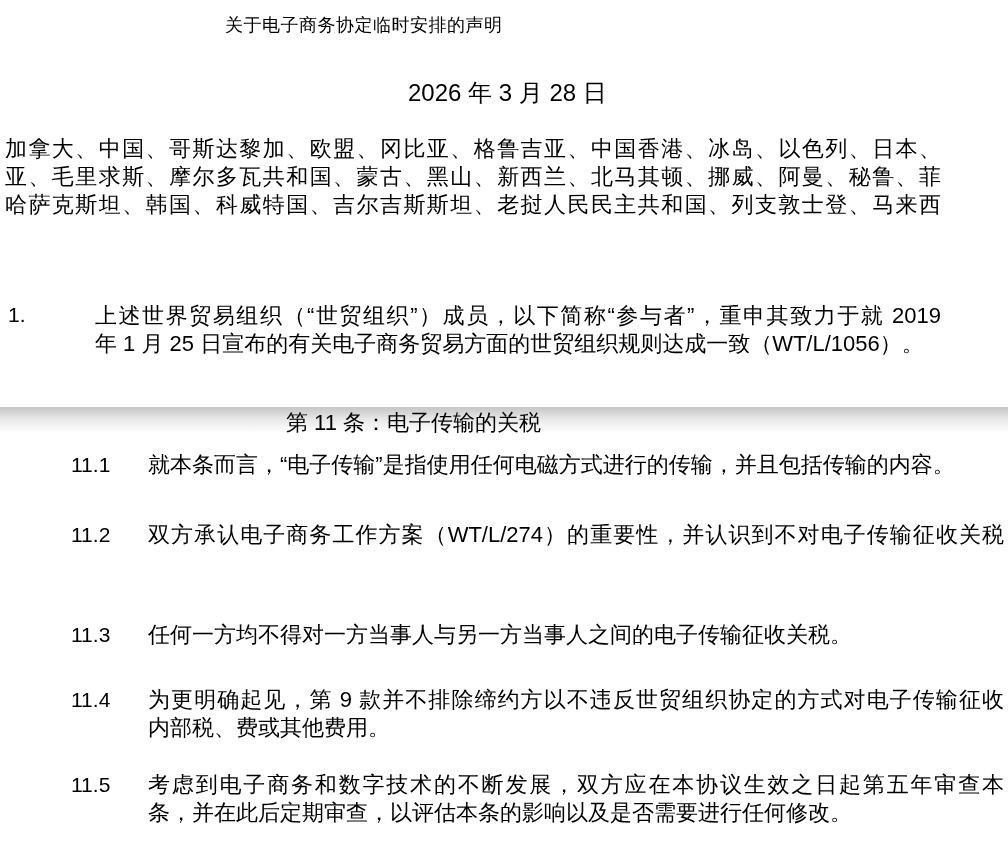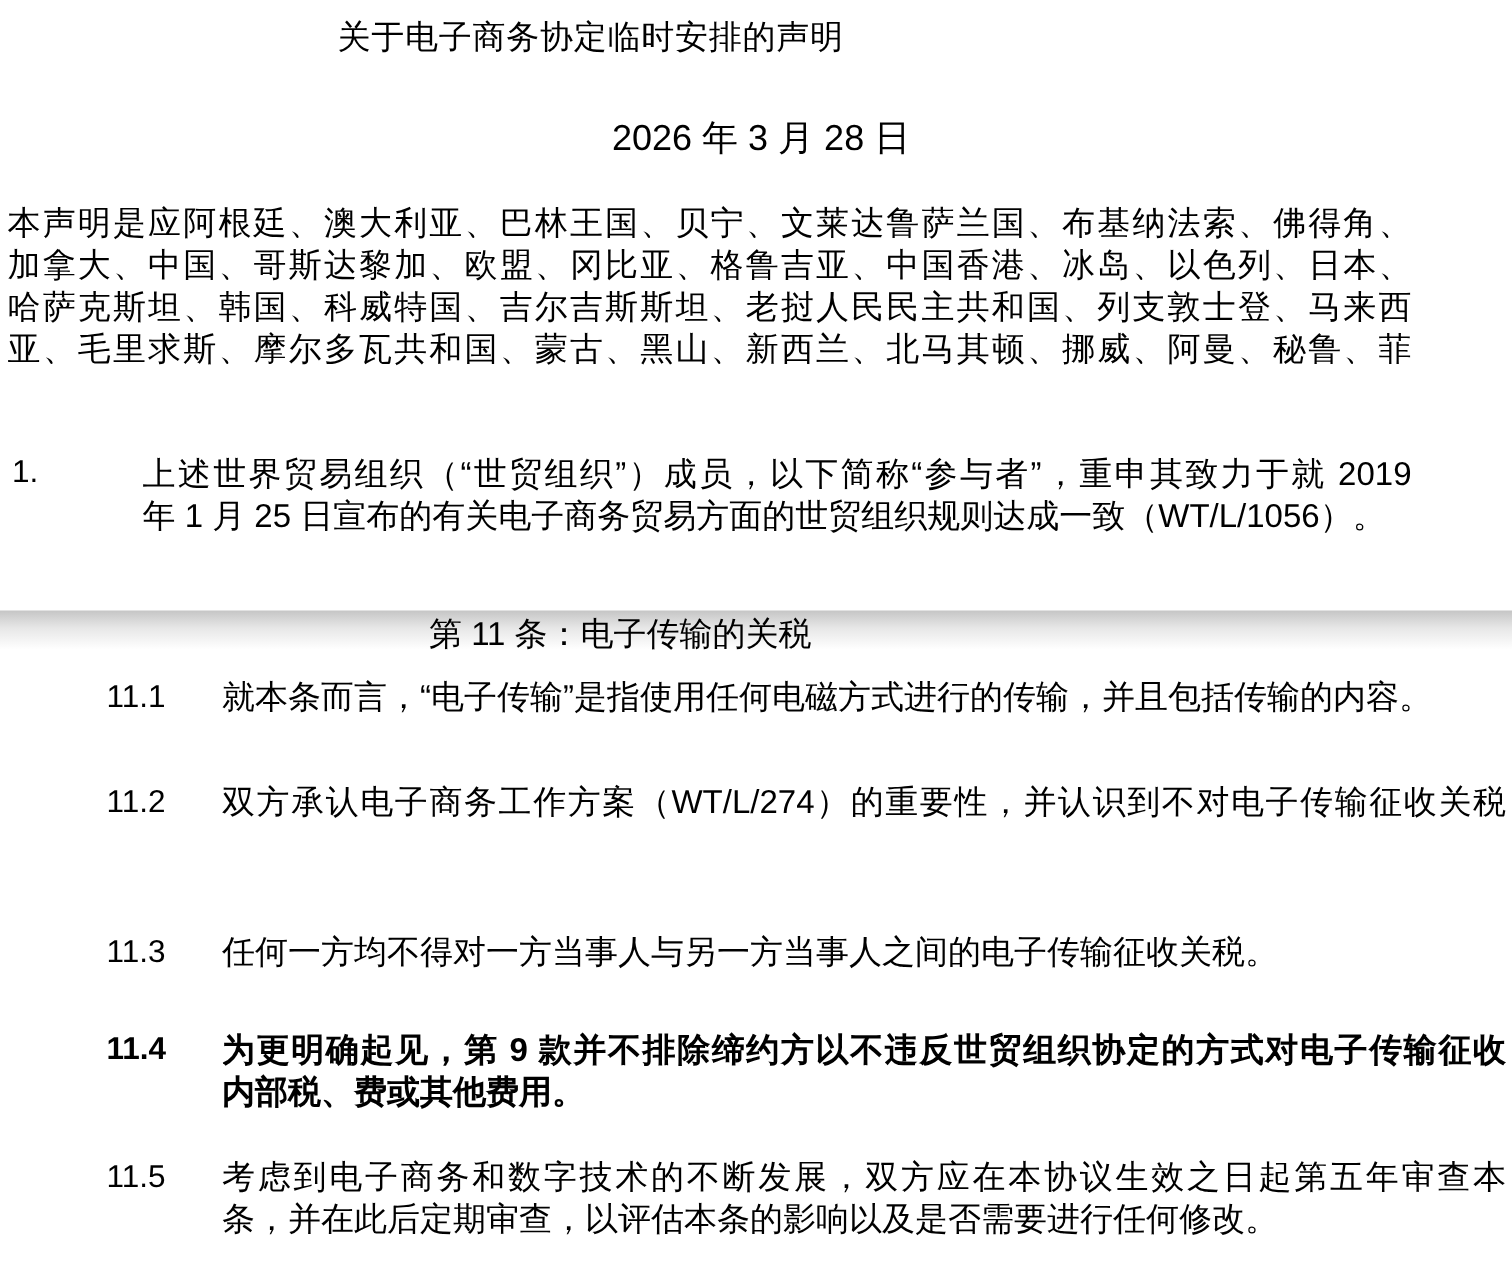--- a/index.html
+++ b/index.html
@@ -13,21 +13,21 @@
     position: relative;
     overflow: hidden;
     font-family: "Liberation Sans", "DejaVu Sans", sans-serif;
     color: #000000;
   }
   .abs { position: absolute; }
 
   .doc-title {
     left: 225px;
     top: 11px;
-    font-size: 22px;
+    font-size: 18px;
     line-height: 28px;
     letter-spacing: 0.5px;
     white-space: nowrap;
   }
   .doc-date {
     left: 408px;
     top: 79px;
     font-size: 24px;
     line-height: 28px;
     white-space: nowrap;
@@ -86,35 +86,34 @@
     font-size: 21px;
     line-height: 28px;
   }
   .clause-text {
     left: 148px;
     width: 856px;
   }
   .c1 { top: 451px; }
   .c2 { top: 521px; }
   .c3 { top: 621px; }
-  .c4 { top: 686px; font-weight: bold; }
+  .c4 { top: 686px; }
   .c5 { top: 771px; }
 </style>
 </head>
 <body>
 
 <div class="abs doc-title">关于电子商务协定临时安排的声明</div>
 
 <div class="abs doc-date">2026 年 3 月 28 日</div>
 
 <div class="abs bodytext intro-para">
-    <div class="tl">本声明是应阿根廷、澳大利亚、巴林王国、贝宁、文莱达鲁萨兰国、布基纳法索、佛得角、</div>
     <div class="tl">加拿大、中国、哥斯达黎加、欧盟、冈比亚、格鲁吉亚、中国香港、冰岛、以色列、日本、</div>
+    <div class="tl">亚、毛里求斯、摩尔多瓦共和国、蒙古、黑山、新西兰、北马其顿、挪威、阿曼、秘鲁、菲</div>
     <div class="tl">哈萨克斯坦、韩国、科威特国、吉尔吉斯斯坦、老挝人民民主共和国、列支敦士登、马来西</div>
-    <div class="tl">亚、毛里求斯、摩尔多瓦共和国、蒙古、黑山、新西兰、北马其顿、挪威、阿曼、秘鲁、菲</div>
   </div>
 
 <div class="abs item1-number">1.</div>
 <div class="abs bodytext item1-text">
     <div class="tl">上述世界贸易组织（“世贸组织”）成员，以下简称“参与者”，重申其致力于就 2019</div>
     <div class="tl tl-last">年 1 月 25 日宣布的有关电子商务贸易方面的世贸组织规则达成一致（WT/L/1056）。</div>
   </div>
 
 <div class="abs page-shadow"></div>
 

